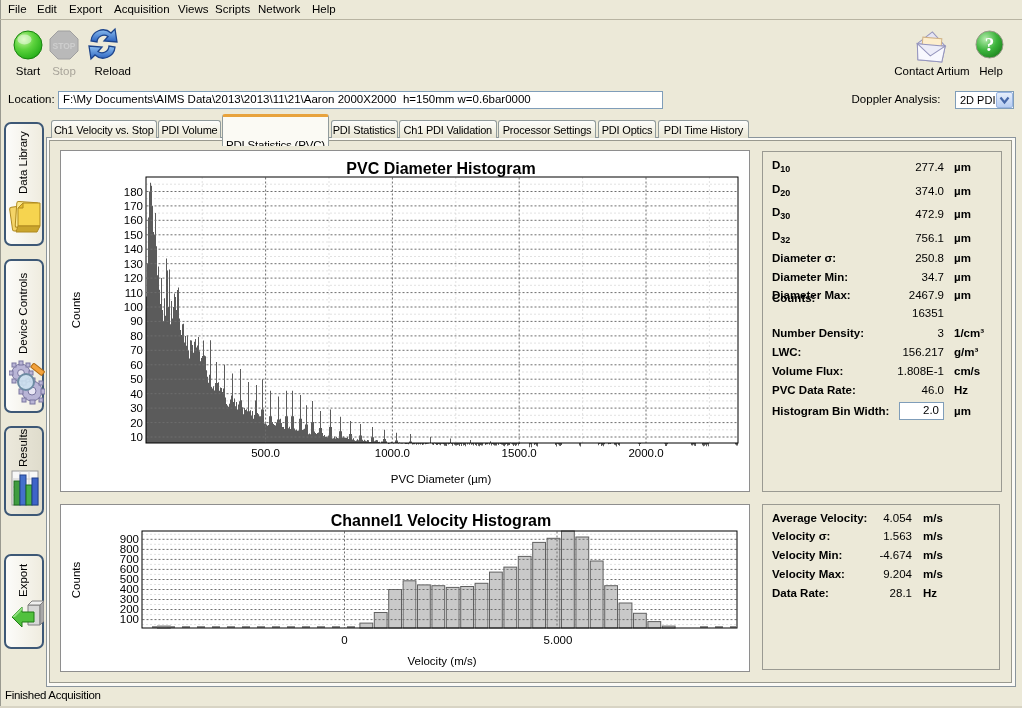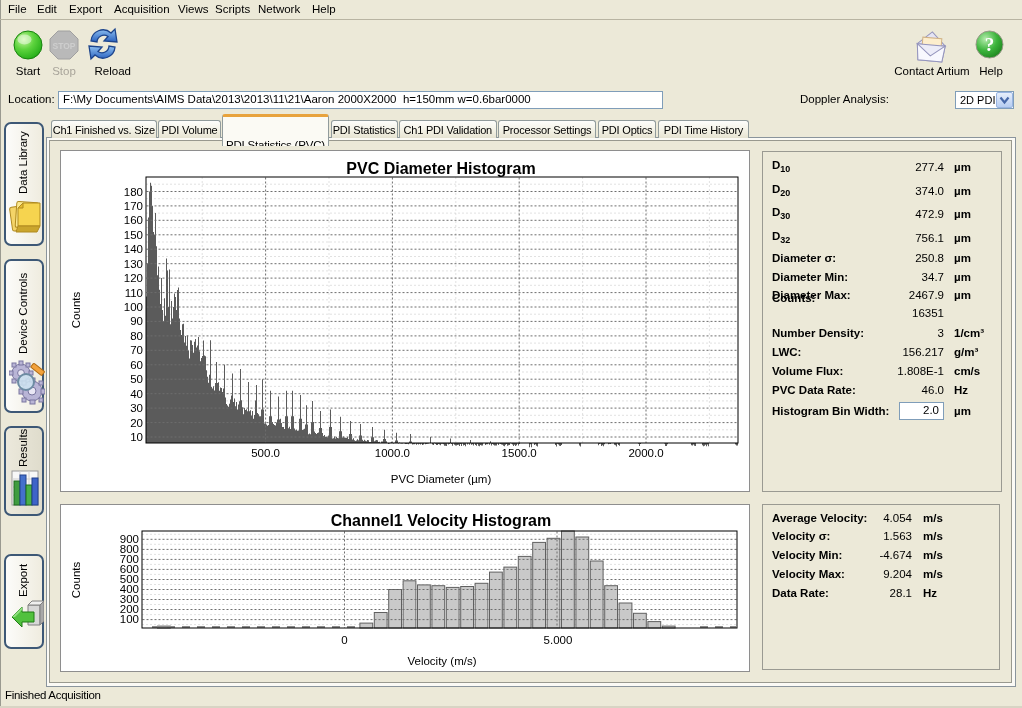--- a/index.html
+++ b/index.html
@@ -80,31 +80,31 @@
 <text x="14.5" y="21" text-anchor="middle" font-family="Liberation Serif, serif" font-size="19" font-weight="bold" fill="#fff">?</text>
 </svg>
 <div class="abs" style="left:0px;top:65px;width:56px;text-align:center">Start</div>
 <div class="abs" style="left:36px;top:65px;width:56px;text-align:center;color:#a8a49a">Stop</div>
 <div class="abs" style="left:75px;top:65px;width:56px;text-align:right">Reload</div>
 <div class="abs" style="left:862px;top:65px;width:140px;text-align:center">Contact Artium</div>
 <div class="abs" style="left:961px;top:65px;width:60px;text-align:center">Help</div>
 
 <div class="abs" style="left:8px;top:93px">Location:</div>
 <div class="abs" style="left:58px;top:91px;width:605px;height:18px;background:#fff;border:1px solid #7f9db9;padding:1px 0 0 4px;white-space:nowrap">F:\My Documents\AIMS Data\2013\2013\11\21\Aaron 2000X2000&nbsp; h=150mm w=0.6bar0000</div>
-<div class="abs" style="left:800px;top:93px;width:152px;text-align:left">Doppler Analysis:</div>
+<div class="abs" style="left:820px;top:93px;width:152px;text-align:center">Doppler Analysis:</div>
 <div class="abs" style="left:955px;top:91px;width:59px;height:18px;background:#fff;border:1px solid #7f9db9;padding:2px 0 0 4px;font-size:11px">2D PDI</div>
 <div class="abs" style="left:996px;top:92px;width:17px;height:16px;background:linear-gradient(#e6eefb,#b6cdf1);border:1px solid #98b4e2;border-radius:2px">
     <svg width="13" height="11" style="display:block;margin:2px auto">
 <path d="M2.5 2.5 L6.5 7.5 L10.5 2.5" fill="none" stroke="#4668a8" stroke-width="2.2"></path>
 </svg>
   </div>
 
 <div class="abs" style="left:46px;top:137px;width:970px;height:550px;border:1px solid #8a949c;background:#fbfaf5"></div>
 <div class="abs" style="left:49px;top:140px;width:963px;height:543px;border:1px solid #99998f;background:#ece9d8"></div>
-<div class="tab" style="left:51px;width:105.5px">Ch1 Finished vs. Size</div>
+<div class="tab" style="left:51px;width:105.5px">Ch1 Velocity vs. Stop</div>
 <div class="tab" style="left:158px;width:63px">PDI Volume</div>
 <div class="tab active" style="left:222px;width:107px">PDI Statistics (PVC)</div>
 <div class="tab" style="left:330.5px;width:67px">PDI Statistics</div>
 <div class="tab" style="left:399px;width:97.5px">Ch1 PDI Validation</div>
 <div class="tab" style="left:498px;width:98px">Processor Settings</div>
 <div class="tab" style="left:598px;width:58px">PDI Optics</div>
 <div class="tab" style="left:658px;width:91px">PDI Time History</div>
 
 <div class="abs" style="left:60px;top:150px;width:690px;height:342px;background:#fff;border:1px solid #8e8e8e"></div>
 <div class="abs" style="left:60px;top:504px;width:690px;height:168px;background:#fff;border:1px solid #8e8e8e"></div>

